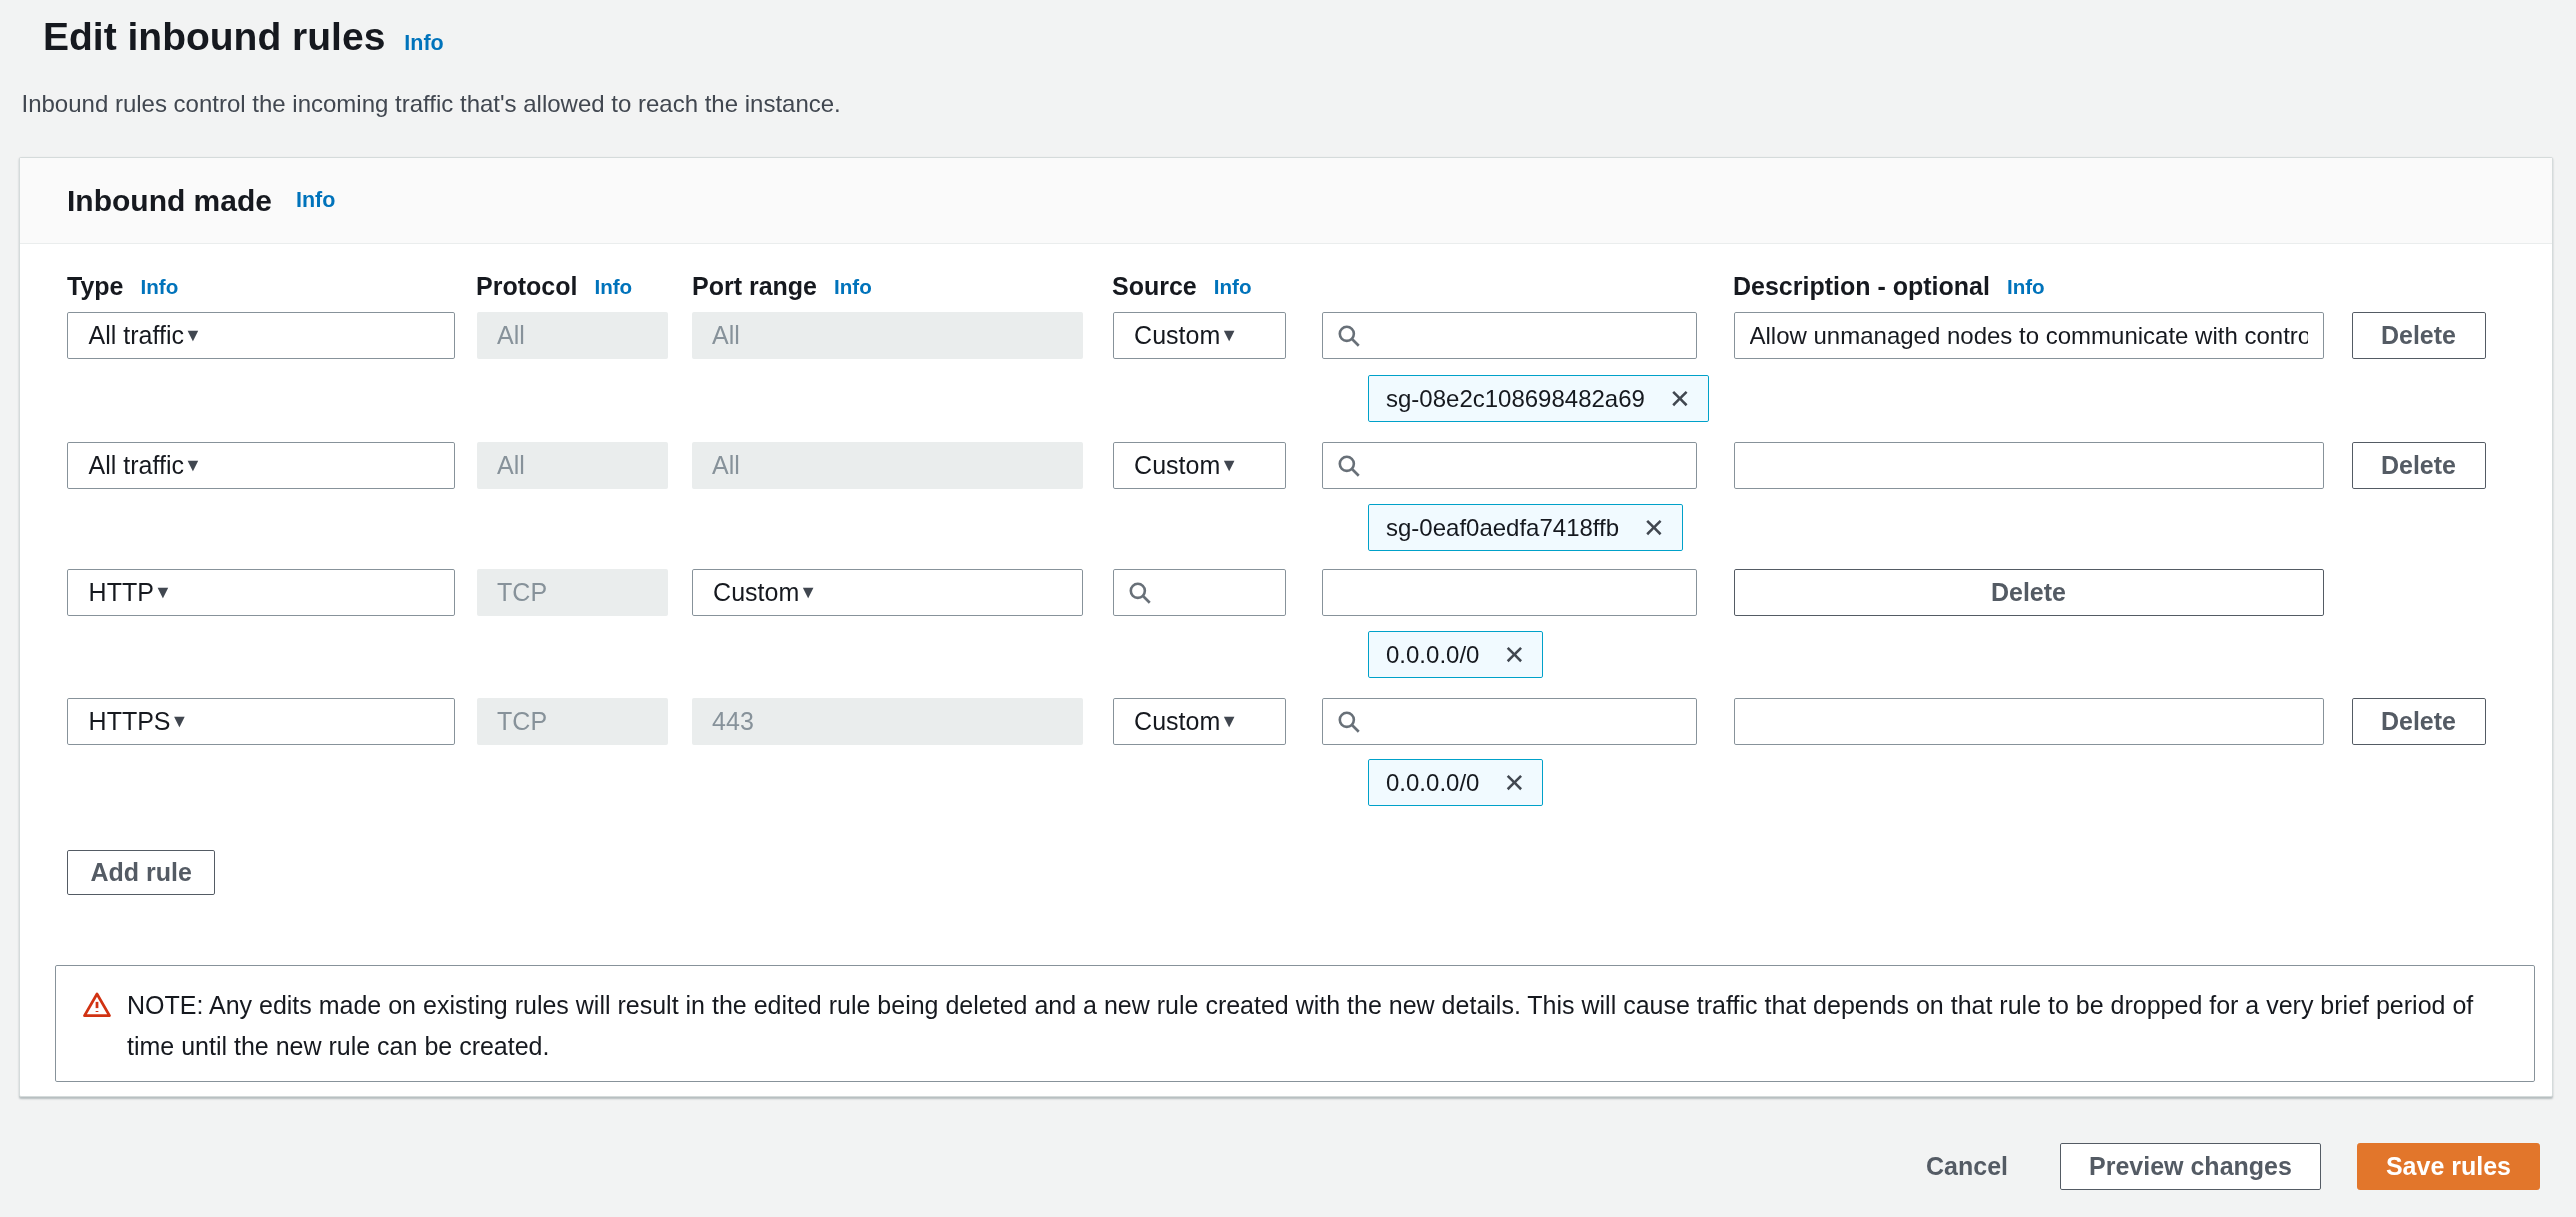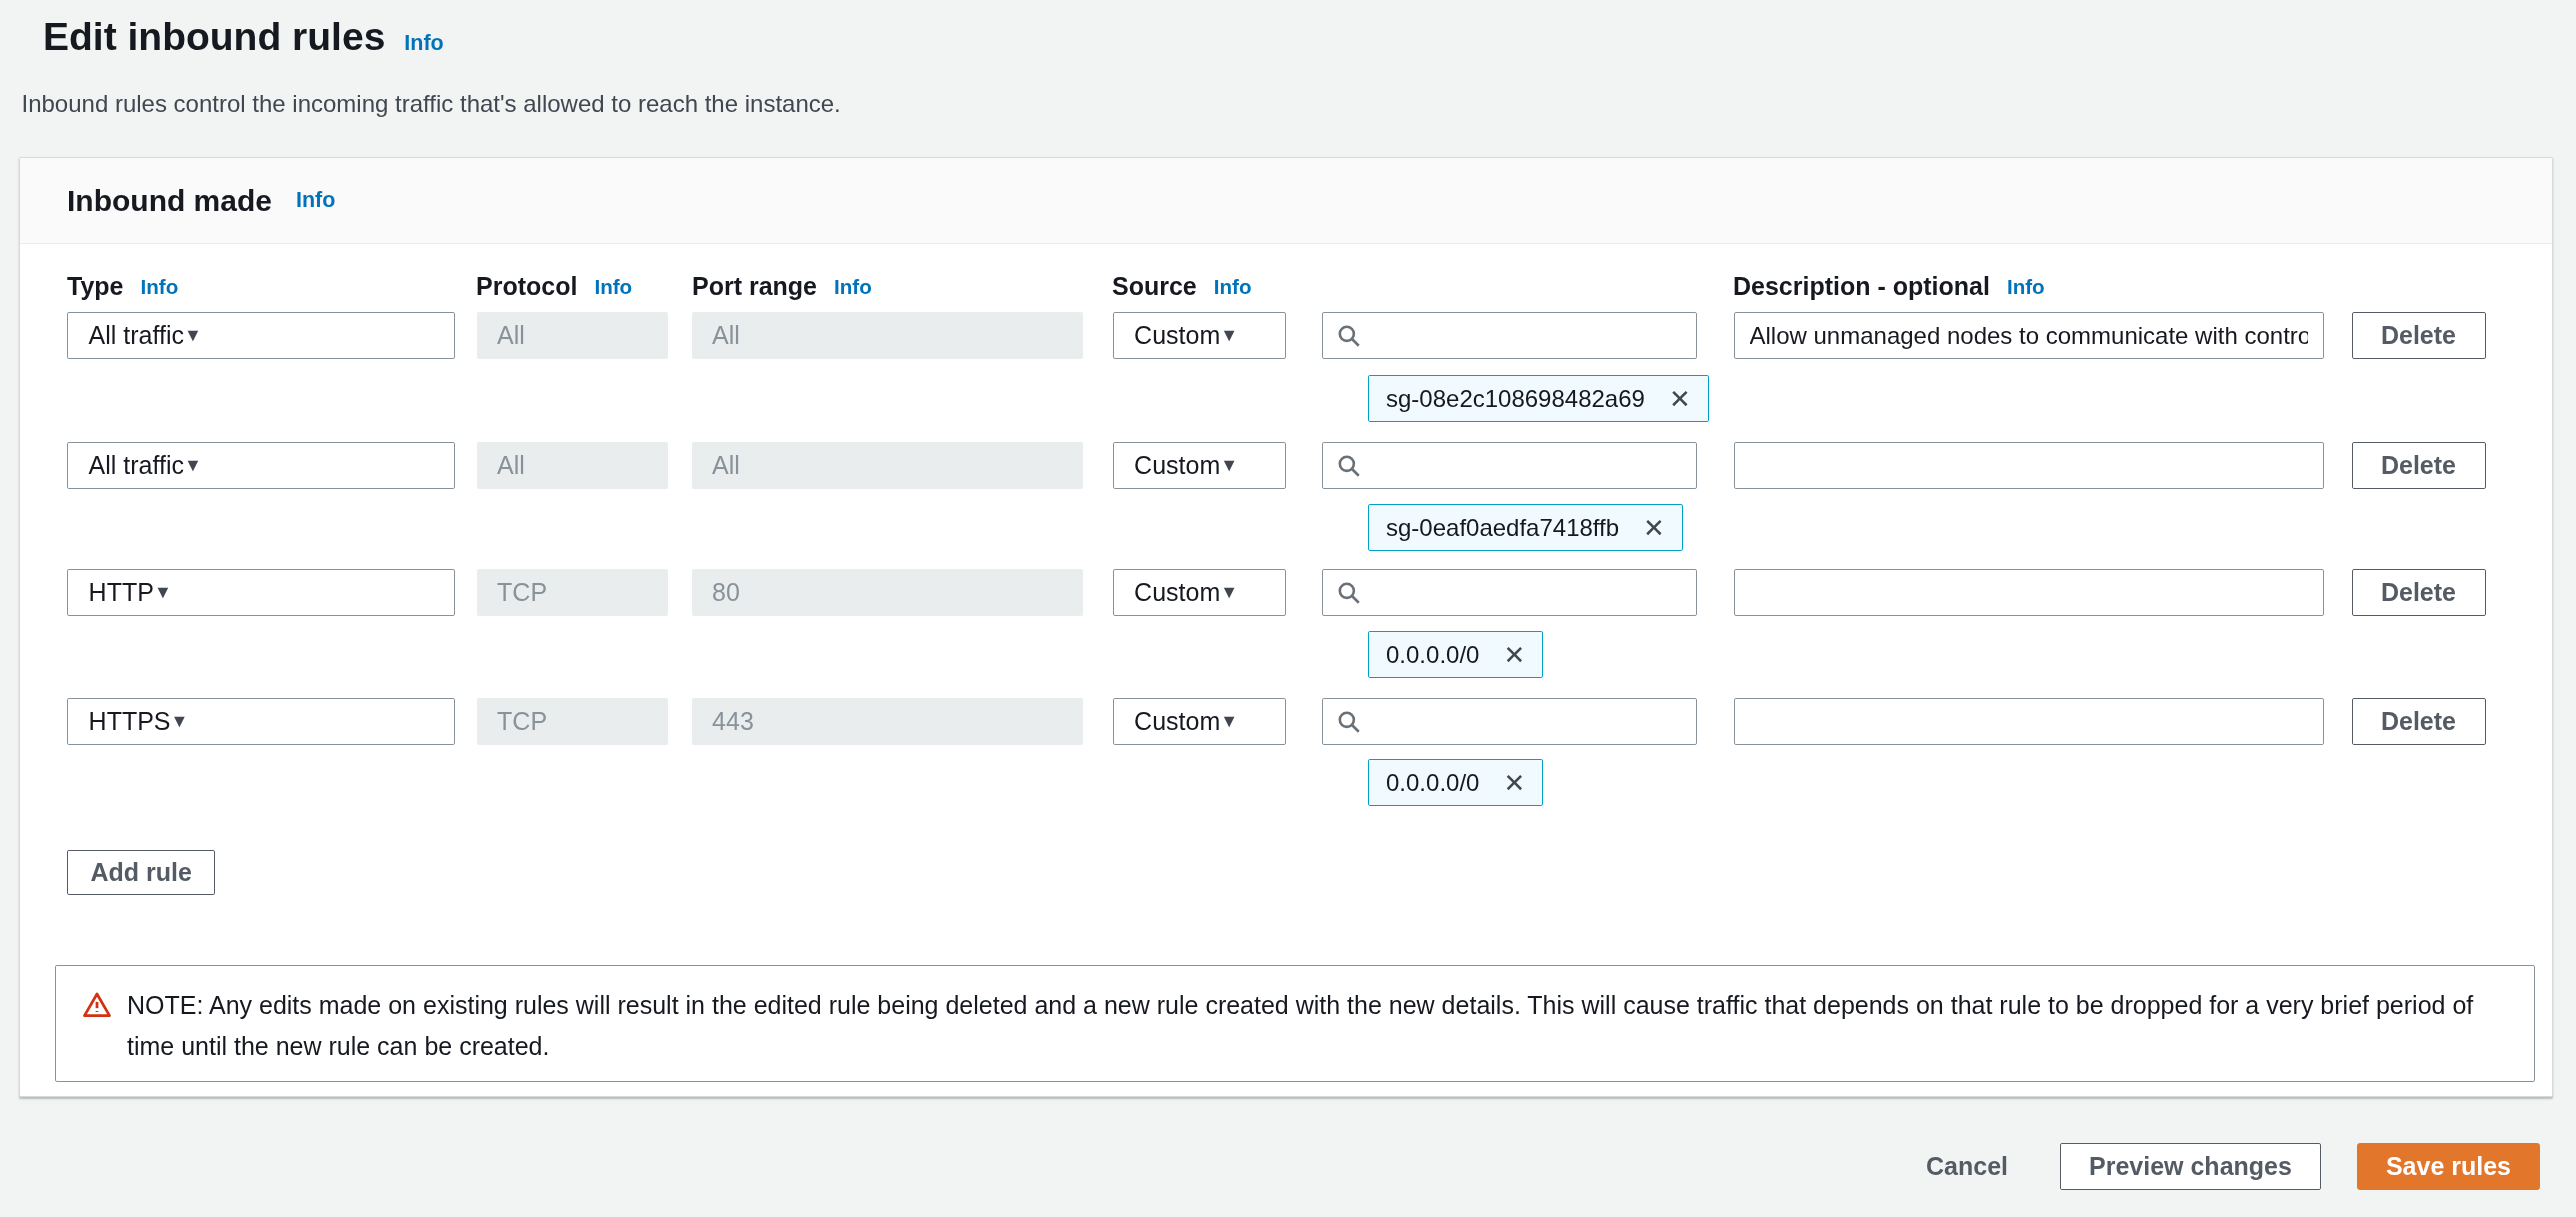--- a/index.html
+++ b/index.html
@@ -208,21 +208,20 @@
     <span>sg-0eaf0aedfa7418ffb</span>
     <button class="tag-x">✕</button>
   </div>
 
   <div class="rule-row" style="top:411px">
     <div class="select">
       <span>HTTP</span>
       <span class="arrow">▼</span>
     </div>
     <div class="disabled-field">TCP</div>
-    <div class="disabled-field">80</div>
     <div class="select">
       <span>Custom</span>
       <span class="arrow">▼</span>
     </div>
     <div class="search-box">
       <svg width="26" height="26" viewBox="0 0 24 24" fill="none" stroke="#687078" stroke-width="2.4">
           <circle cx="10" cy="10" r="6.5"></circle>
           <line x1="15" y1="15" x2="21" y2="21"></line>
         </svg>
       <input class="search-input" style="">

